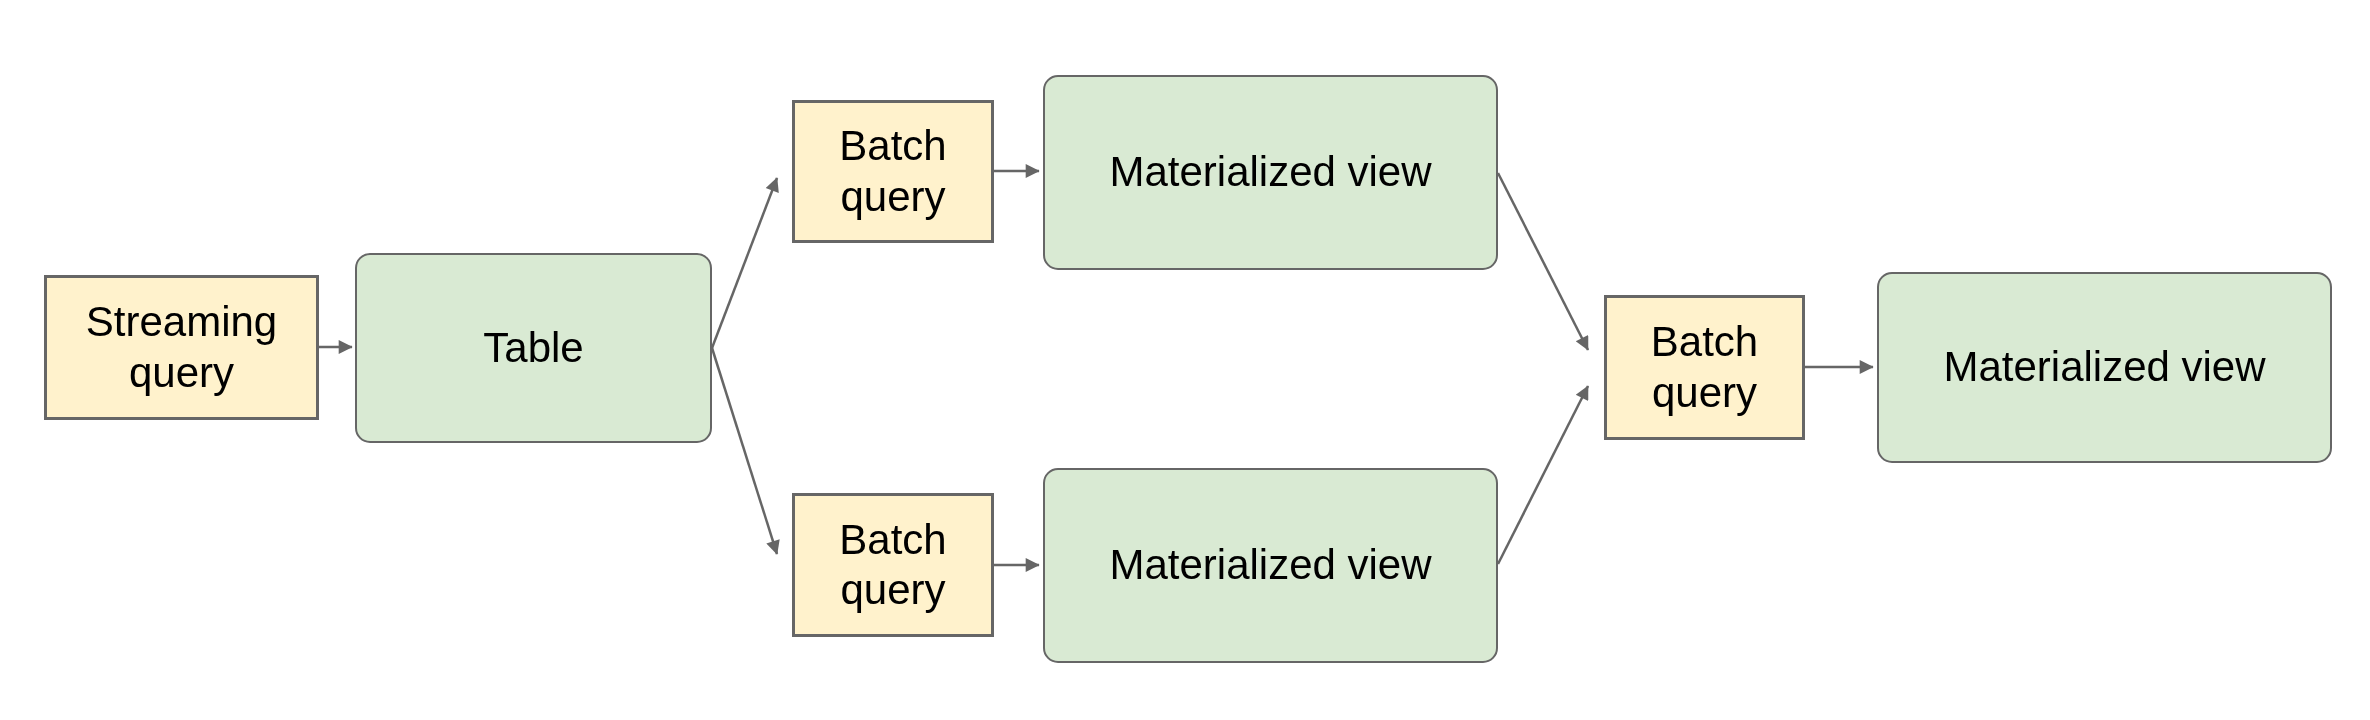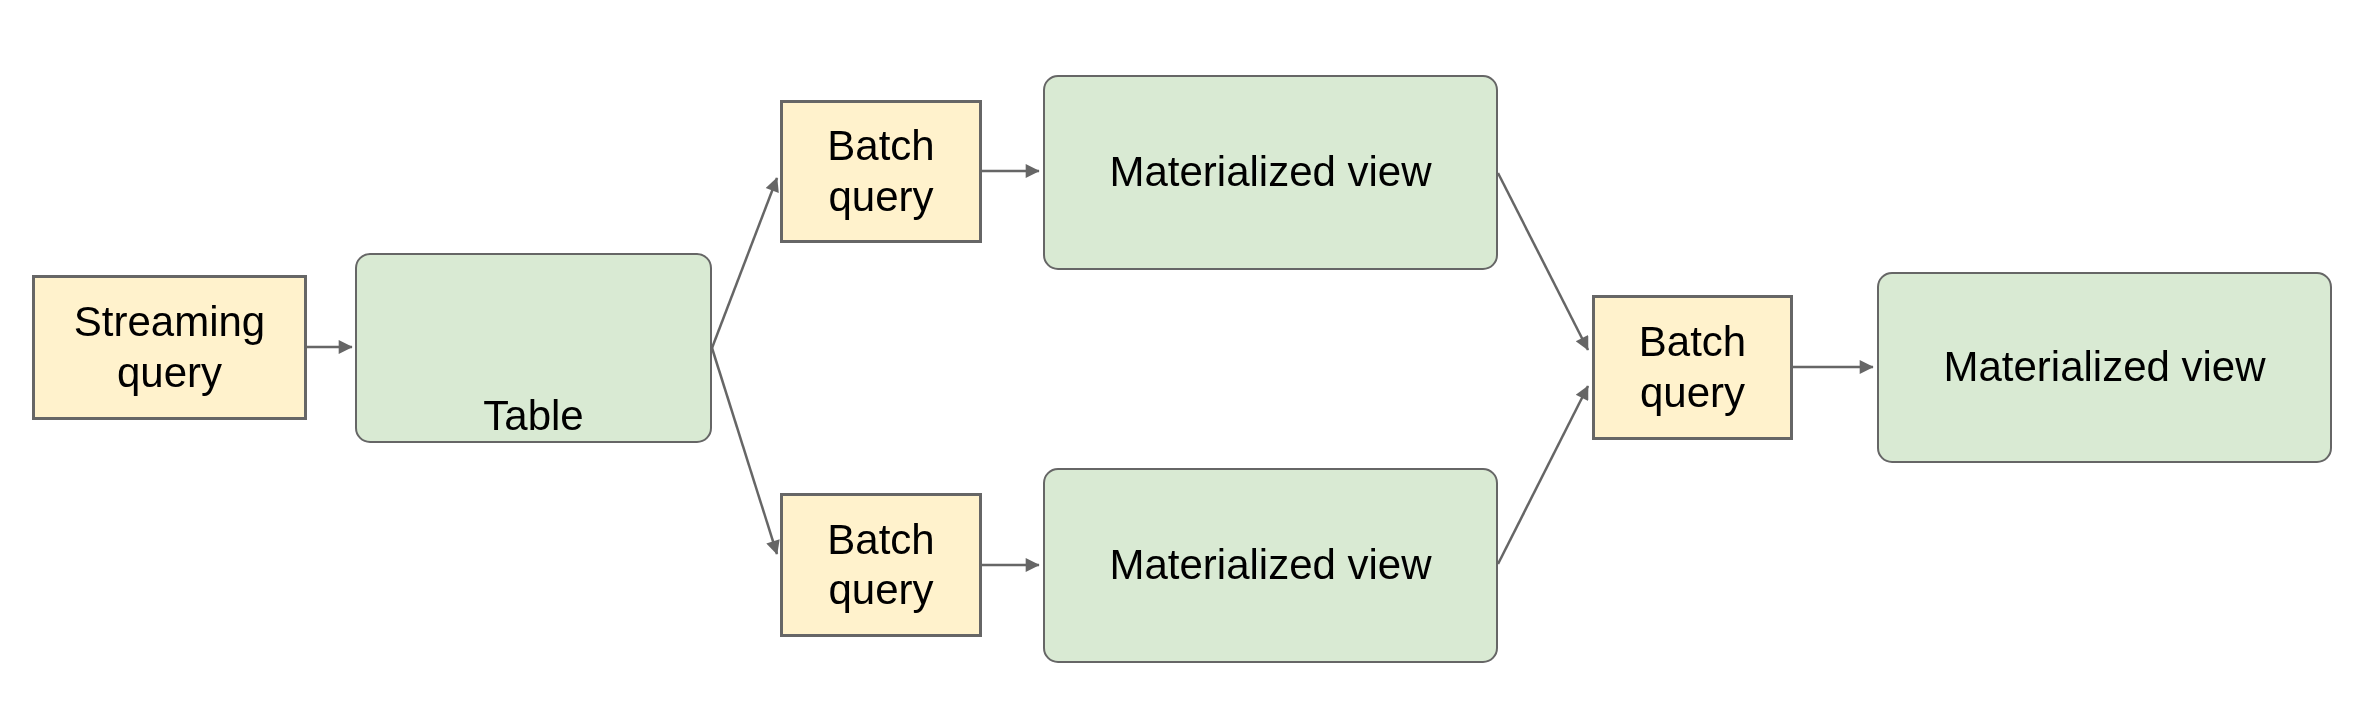--- a/index.html
+++ b/index.html
@@ -26,28 +26,29 @@
     align-items: center;
     justify-content: center;
     text-align: center;
     font-size: 42px;
     line-height: 1.2;
     color: var(--text-color, #000000);
   }
   .node.query {
     background: var(--query-fill, #fff2cc);
     border: 3px solid var(--shape-border, #666666);
+    margin-left: 12px;
   }
   .node.view {
     background: var(--view-fill, #d9ead3);
     border: 2.5px solid var(--shape-border, #666666);
     border-radius: 15px;
   }
   #n-streaming   { left: 32px;   top: 275px; width: 275px; height: 145px; }
-  #n-table       { left: 355px;  top: 253px; width: 357px; height: 190px; align-items: flex-end; }
+  #n-table       { left: 355px;  top: 253px; width: 357px; height: 190px; }
   #n-bq-top      { left: 780px;  top: 100px; width: 202px; height: 143px; }
   #n-mv-top      { left: 1043px; top: 75px;  width: 455px; height: 195px; }
   #n-bq-bottom   { left: 780px;  top: 493px; width: 202px; height: 144px; }
   #n-mv-bottom   { left: 1043px; top: 468px; width: 455px; height: 195px; }
   #n-bq-final    { left: 1592px; top: 295px; width: 201px; height: 145px; }
   #n-mv-final    { left: 1877px; top: 272px; width: 455px; height: 191px; }
   .label { display: inline-block; padding: 0 14px; }
 </style>
 </head>
 <body>

